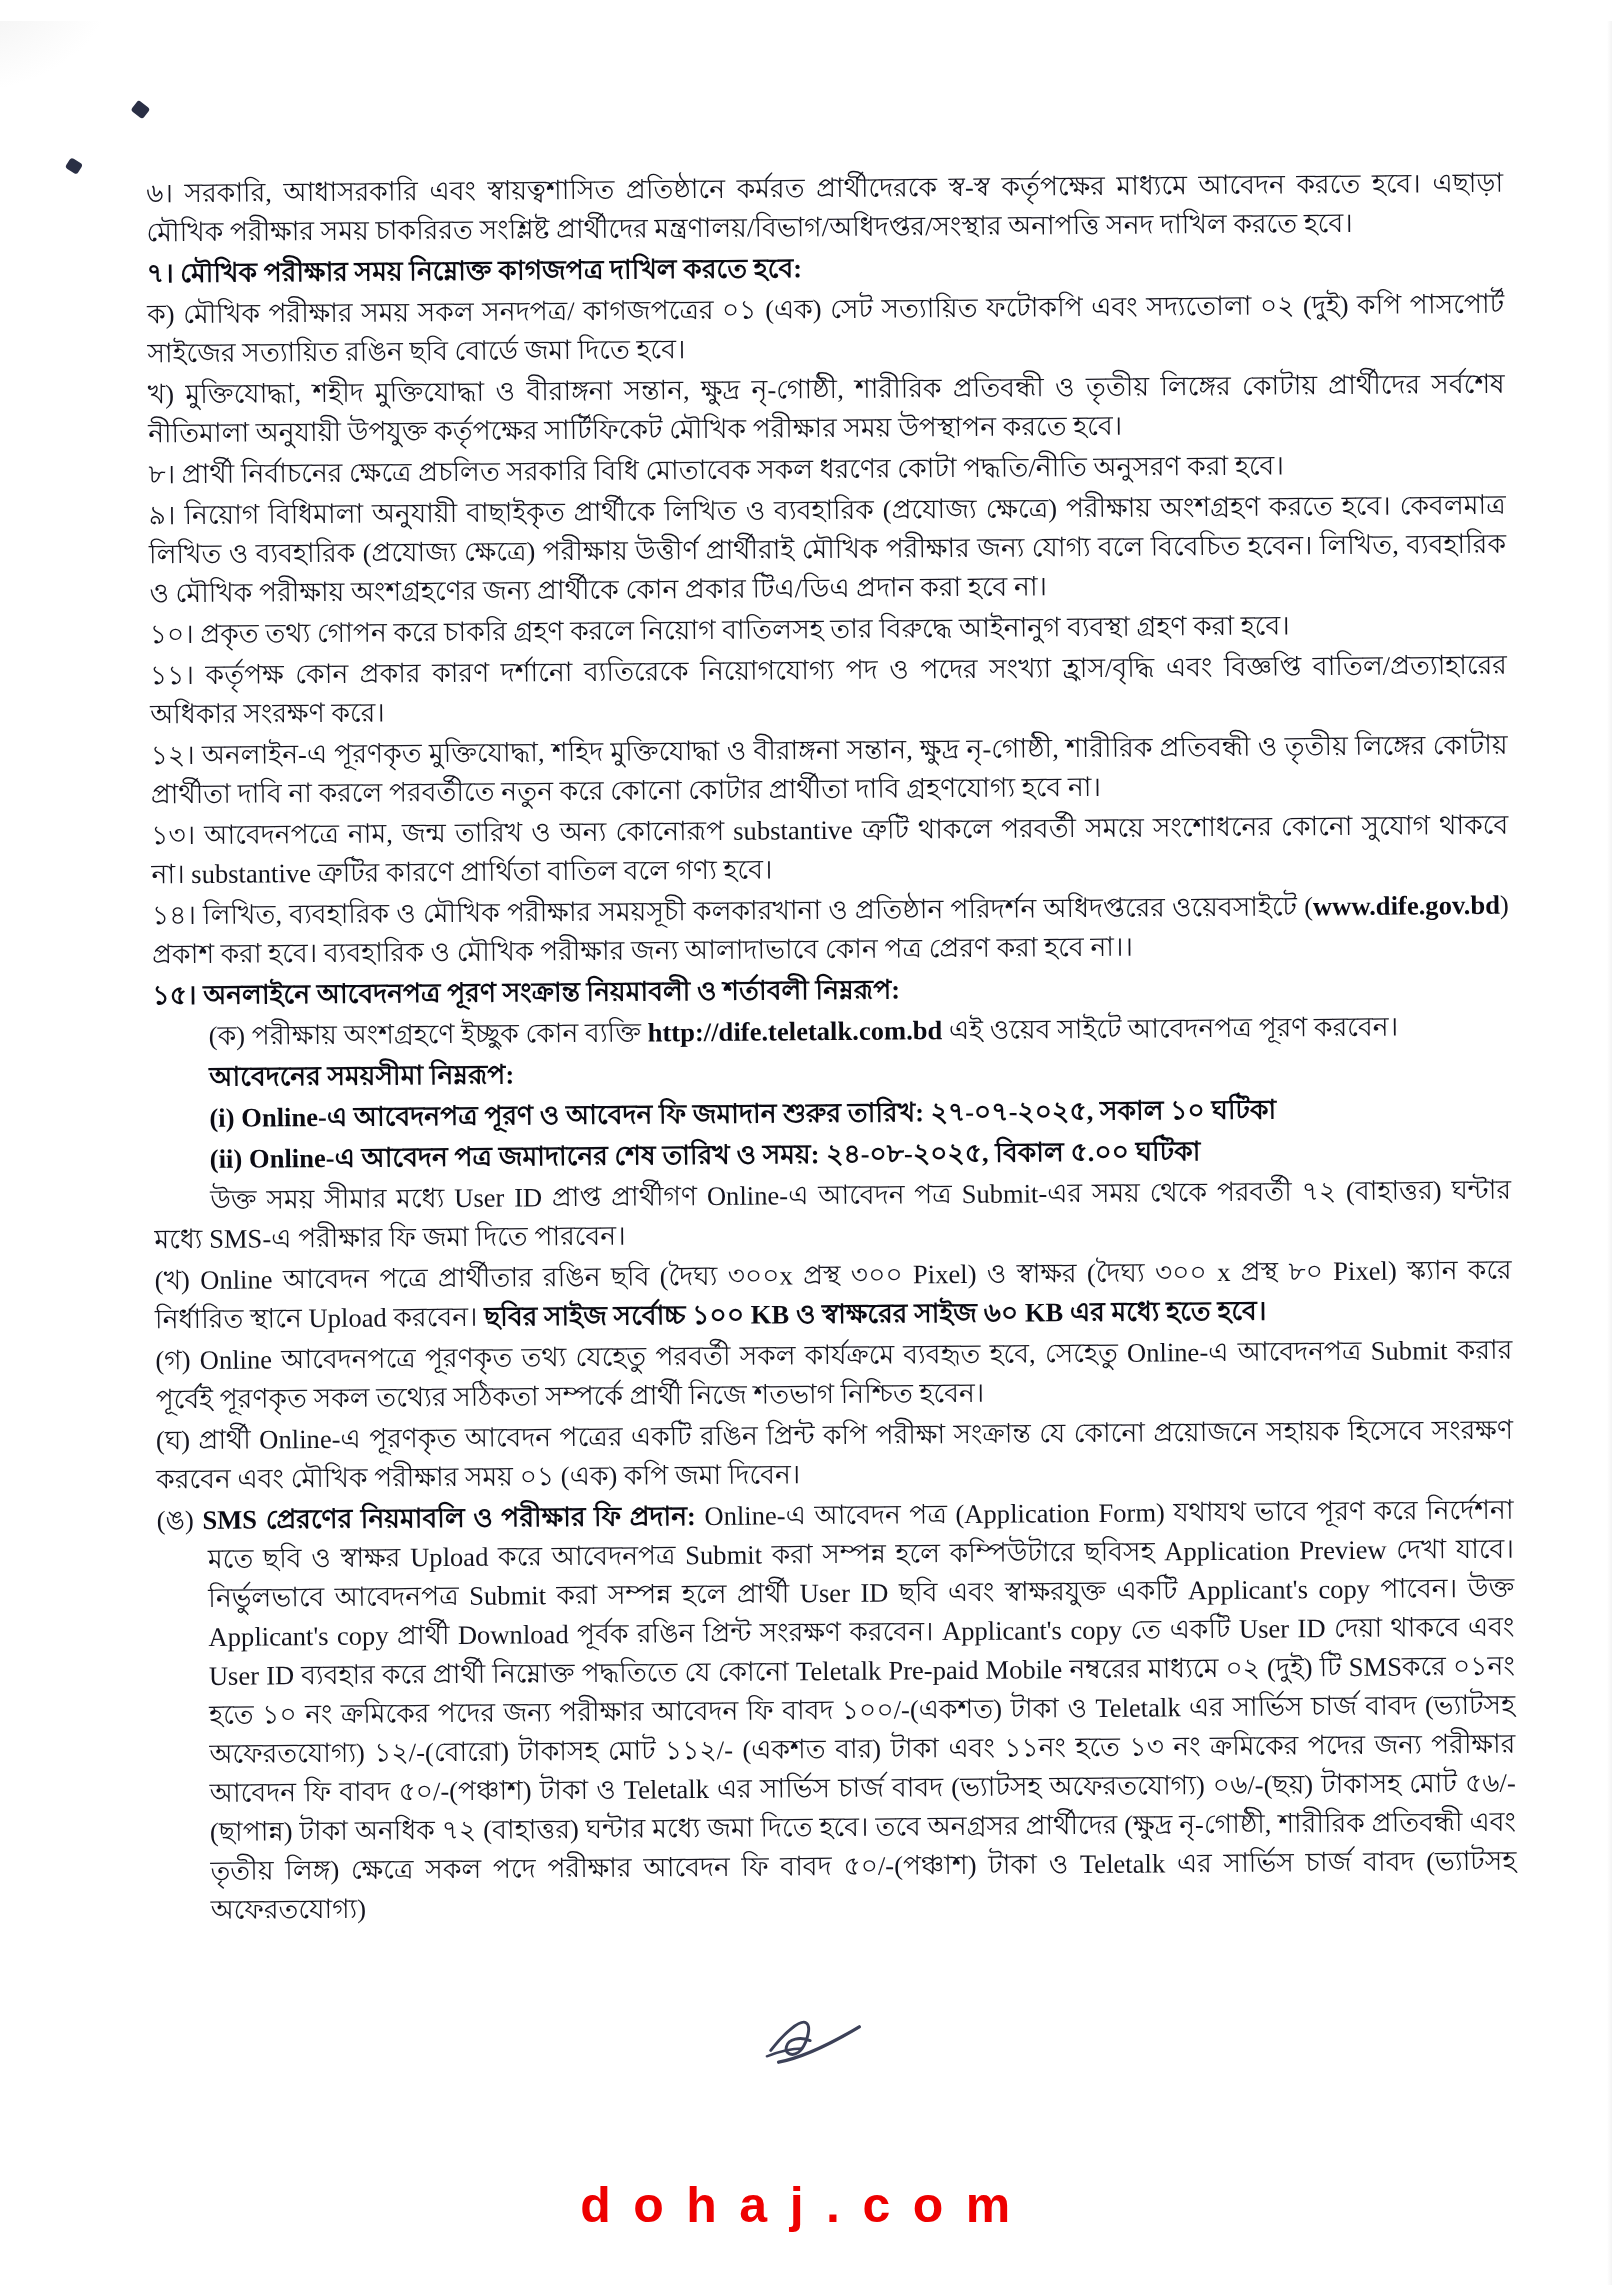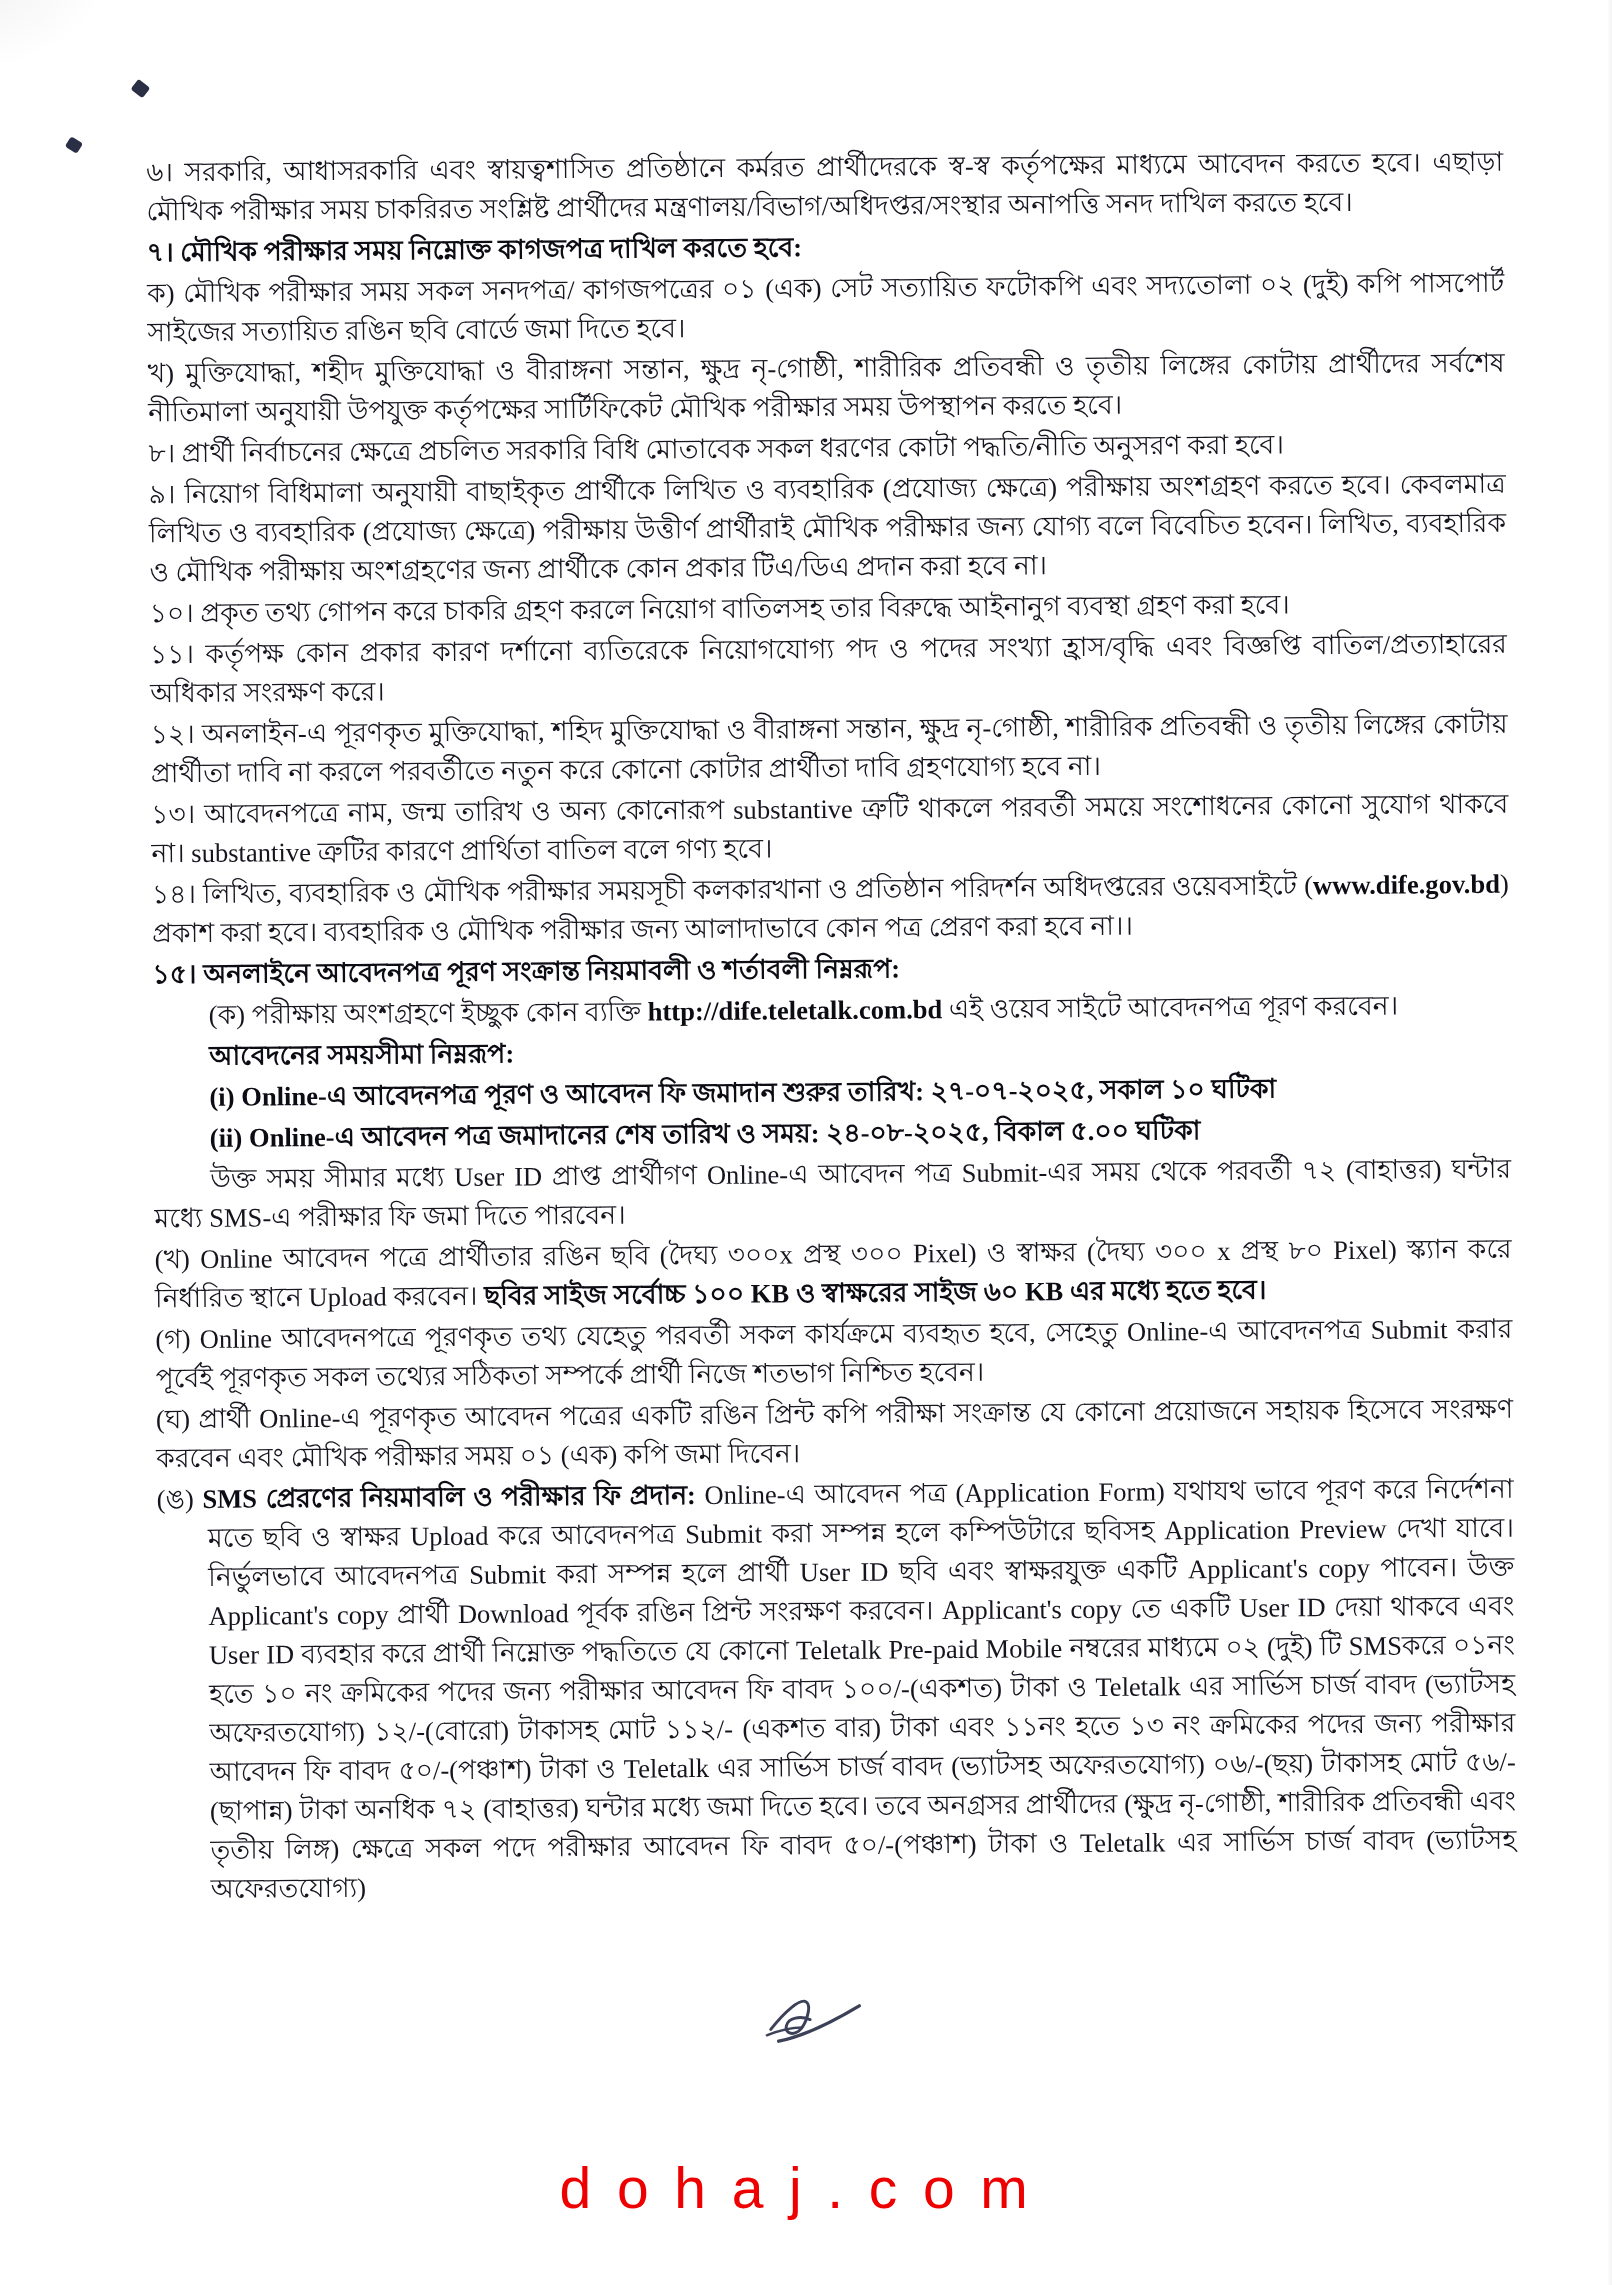--- a/index.html
+++ b/index.html
@@ -10,20 +10,21 @@
     position:relative;
     overflow:hidden;
     font-family:"Liberation Serif", serif;
   }
   .page{
     position:absolute;inset:0;
     background:
       radial-gradient(217px 158px at -39px -39px, rgba(190,190,190,.25), rgba(255,255,255,0) 70%),
       linear-gradient(to left, rgba(180,180,180,.18), rgba(255,255,255,0) 5.9px),
       #ffffff;
+    margin-top: 21px;
   }
   .content{
     position:absolute;
     left:146px; right:110px; top:148px;
     color:#15151f;
     font-size:26.6px;
     line-height:39px;
     text-align:justify;
     transform:rotate(-0.45deg);
     transform-origin:50% 0;
@@ -45,24 +46,24 @@
   .signature{
     position:absolute;
     left:757px; top:1992px;
     width:118px; height:65px;
   }
   .watermark{
     position:absolute;
     left:50%; top:2155px;
     transform:translateX(-50%);
     font-family:"Liberation Sans", sans-serif;
-    font-size:57px;
+    font-size:50px;
     letter-spacing:0.45em;
     white-space:nowrap;
-    font-weight:400;
+    font-weight:700;
   }
 </style>
 </head>
 <body>
 
 <div class="page">
 
   <div class="ink-mark mark-1"></div>
   <div class="ink-mark mark-2"></div>
 

